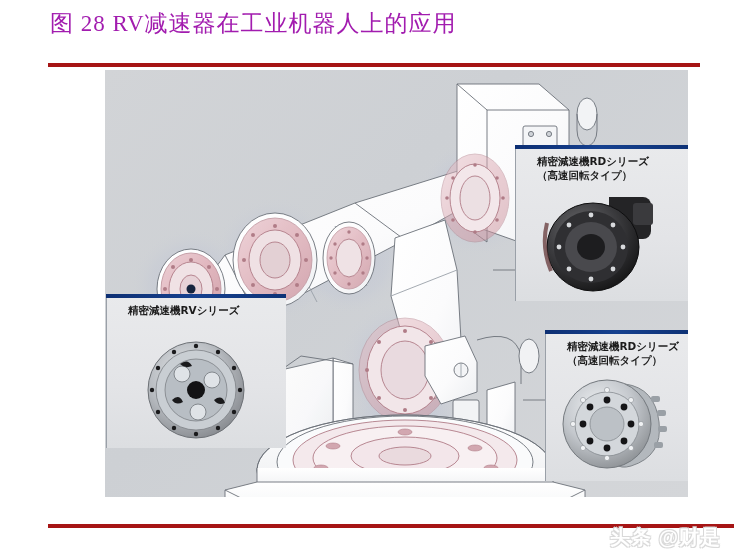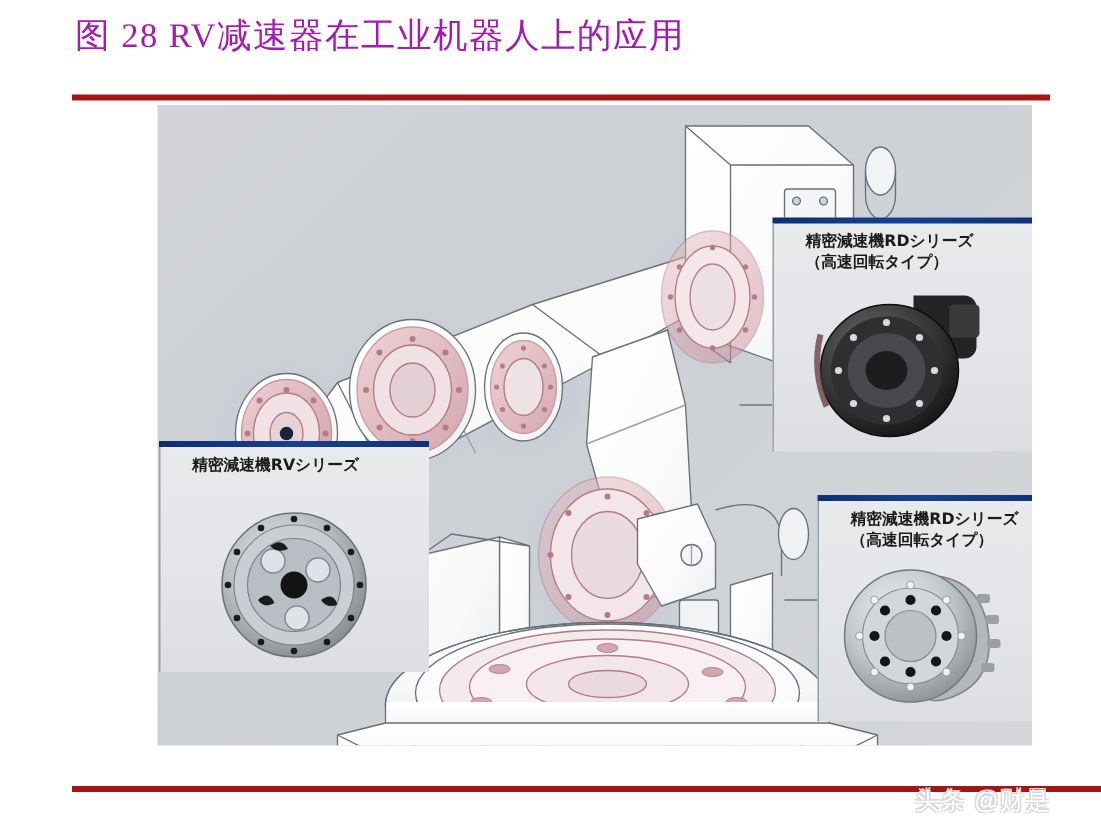--- a/index.html
+++ b/index.html
@@ -44,22 +44,22 @@
     top: 524px;
     width: 686px;
     height: 4px;
   }
 
   
   #watermark {
     position: absolute;
     left: 610px;
     top: 524px;
-    font-size: 16px;
-    font-weight: 400;
+    font-size: 20px;
+    font-weight: 700;
     color: #ffffff;
     text-shadow:
       -1px -1px 0 #d9d9d9,
        1px -1px 0 #d9d9d9,
       -1px  1px 0 #d9d9d9,
        1px  1px 0 #d9d9d9;
     letter-spacing: 1px;
     white-space: nowrap;
   }
 

